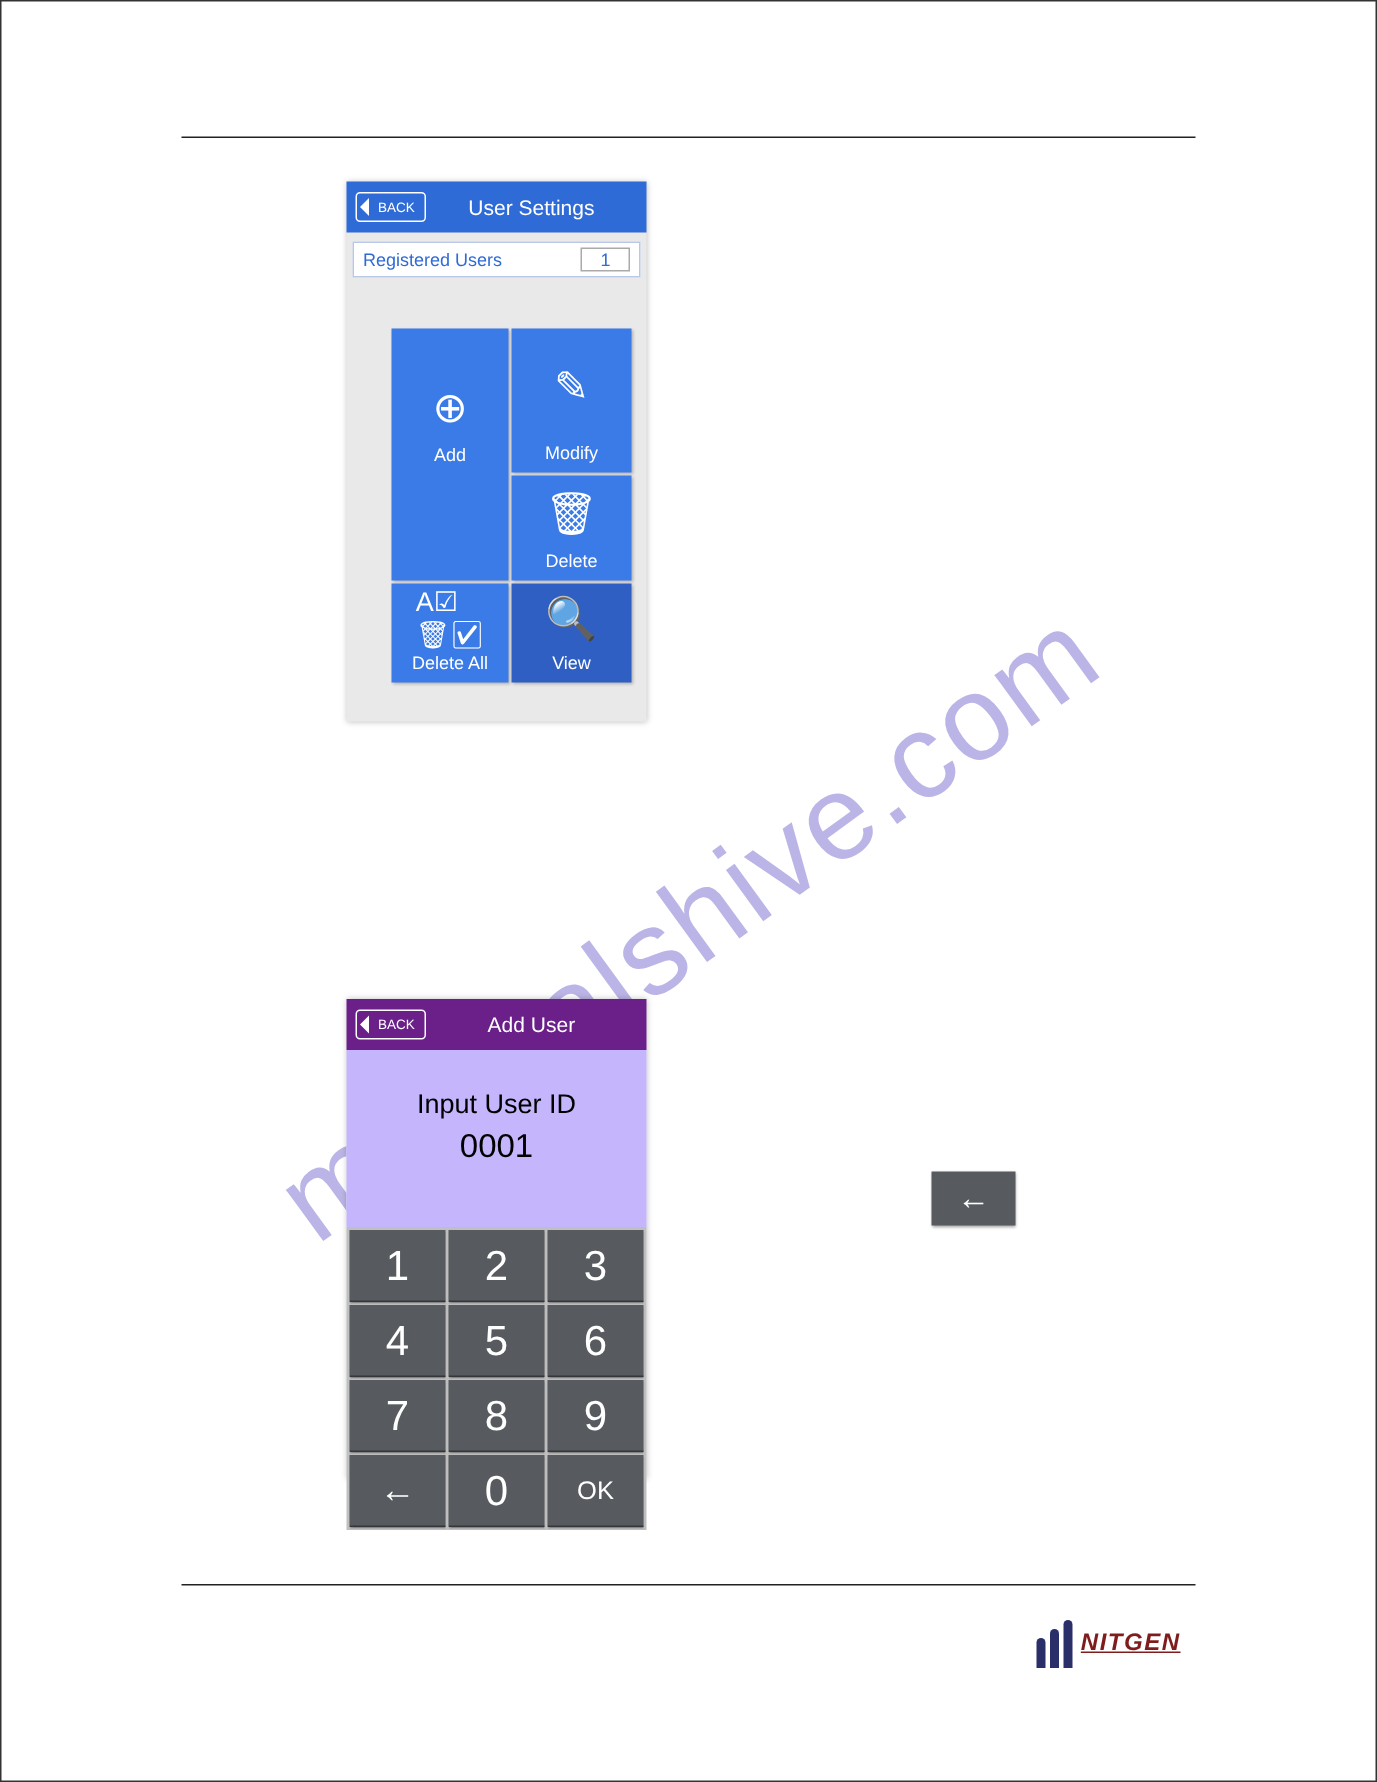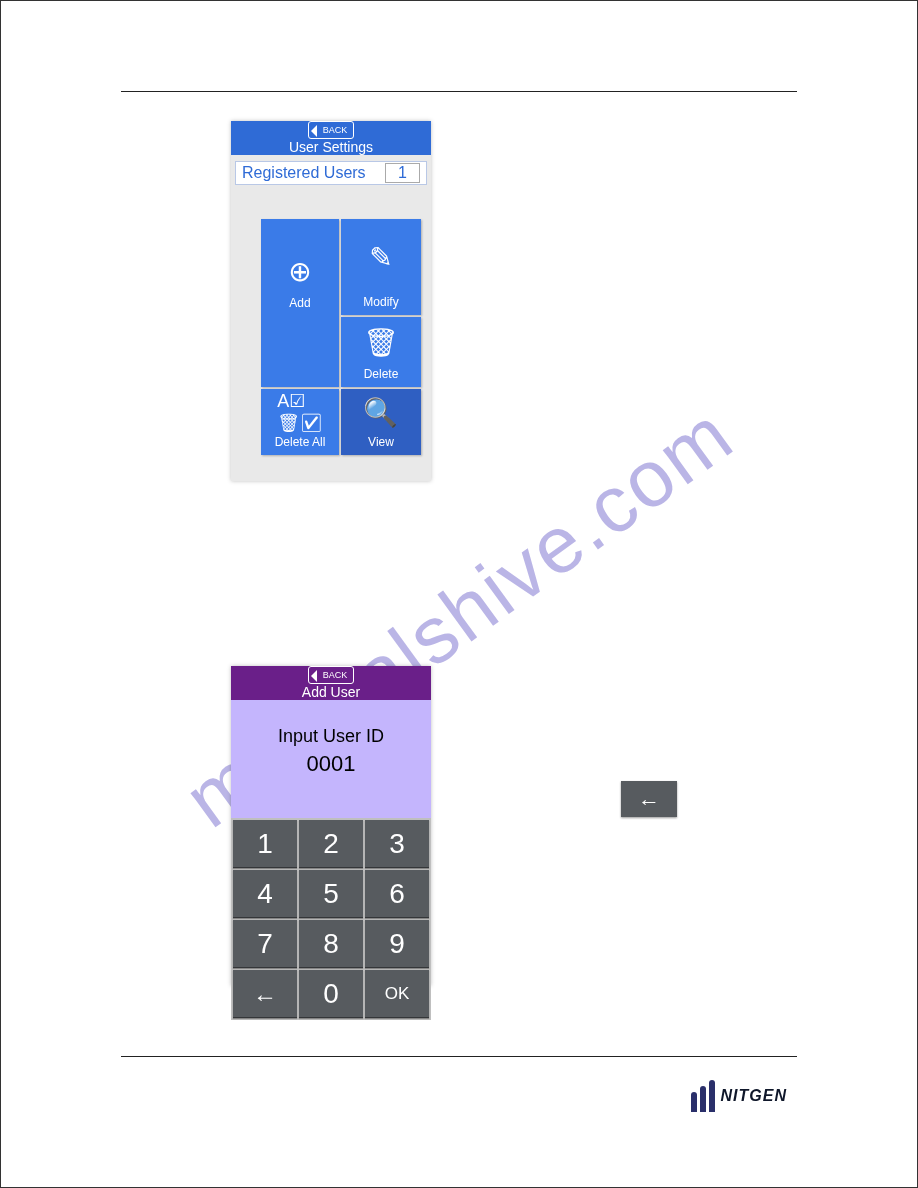--- a/index.html
+++ b/index.html
@@ -56,21 +56,20 @@
   }
   #shot1 { top: 100px; height: 360px; }
   #shot2 { top: 645px; height: 320px; background:#f1f1f1;}
 
   .titlebar {
     height: 34px;
     color: #fff;
     display: flex;
     align-items: center;
     padding: 0 6px;
-    flex-direction: column;
   }
   #shot1 .titlebar { background: #2f6bd6; }
   #shot2 .titlebar { background: #6a1f89; }
   .back-pill {
     display:inline-flex;
     align-items:center;
     font-size:9px;
     height:18px;
     border:1px solid #fff;
     border-radius:3px;
@@ -96,21 +95,21 @@
 
   .reg-bar{
     display:flex;
     align-items:center;
     justify-content:space-between;
     background:#fff;
     border:1px solid #b9c8e6;
     height:22px;
     margin:6px 4px;
     padding:0 6px;
-    font-size:16px;
+    font-size:12px;
     color:#2f6bd6;
   }
   .reg-count{
     border:1px solid #aaa;
     padding:0 12px;
     color:#2f6bd6;
     background:#fff;
   }
 
   .tiles{
@@ -189,24 +188,25 @@
     box-shadow:0 1px 2px rgba(0,0,0,.4);
   }
 
   
   .brand{
     position:absolute;
     right:70px;
     bottom:55px;
     display:flex;
     align-items:center;
-    color:#0f172a;
+    color:#7f1d1d;
     font-weight:700;
     font-style:italic;
     letter-spacing:1px;
+    text-decoration:underline;
   }
   .brand .bars{
     display:flex;
     gap:3px;
     margin-right:6px;
     align-items:flex-end;
   }
   .brand .bars i{
     display:block;
     width:6px;

